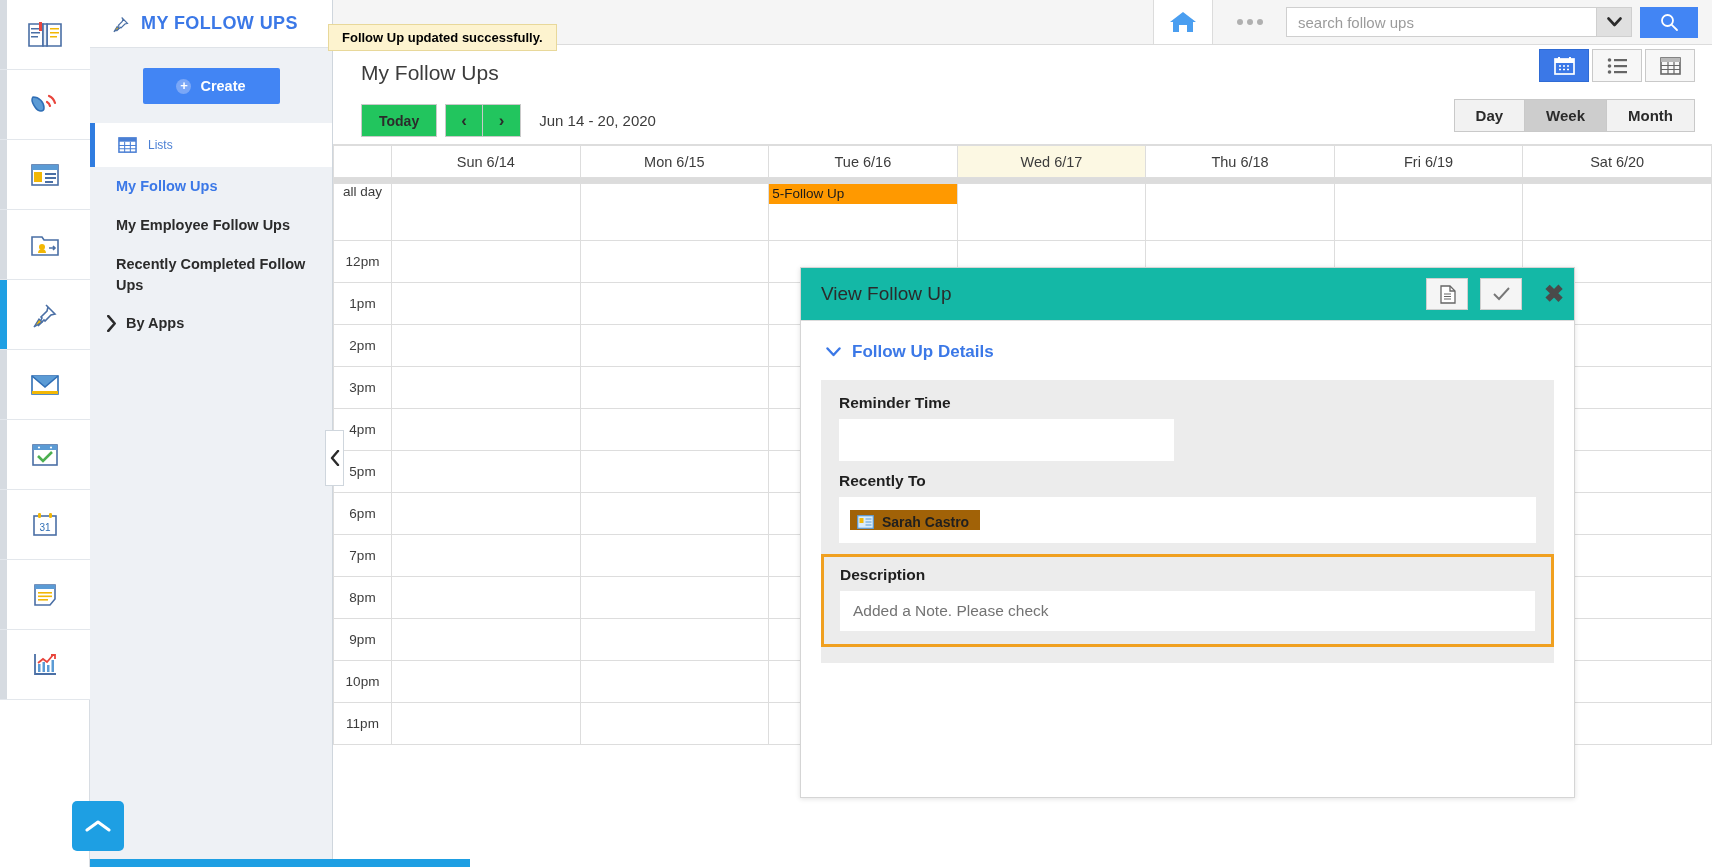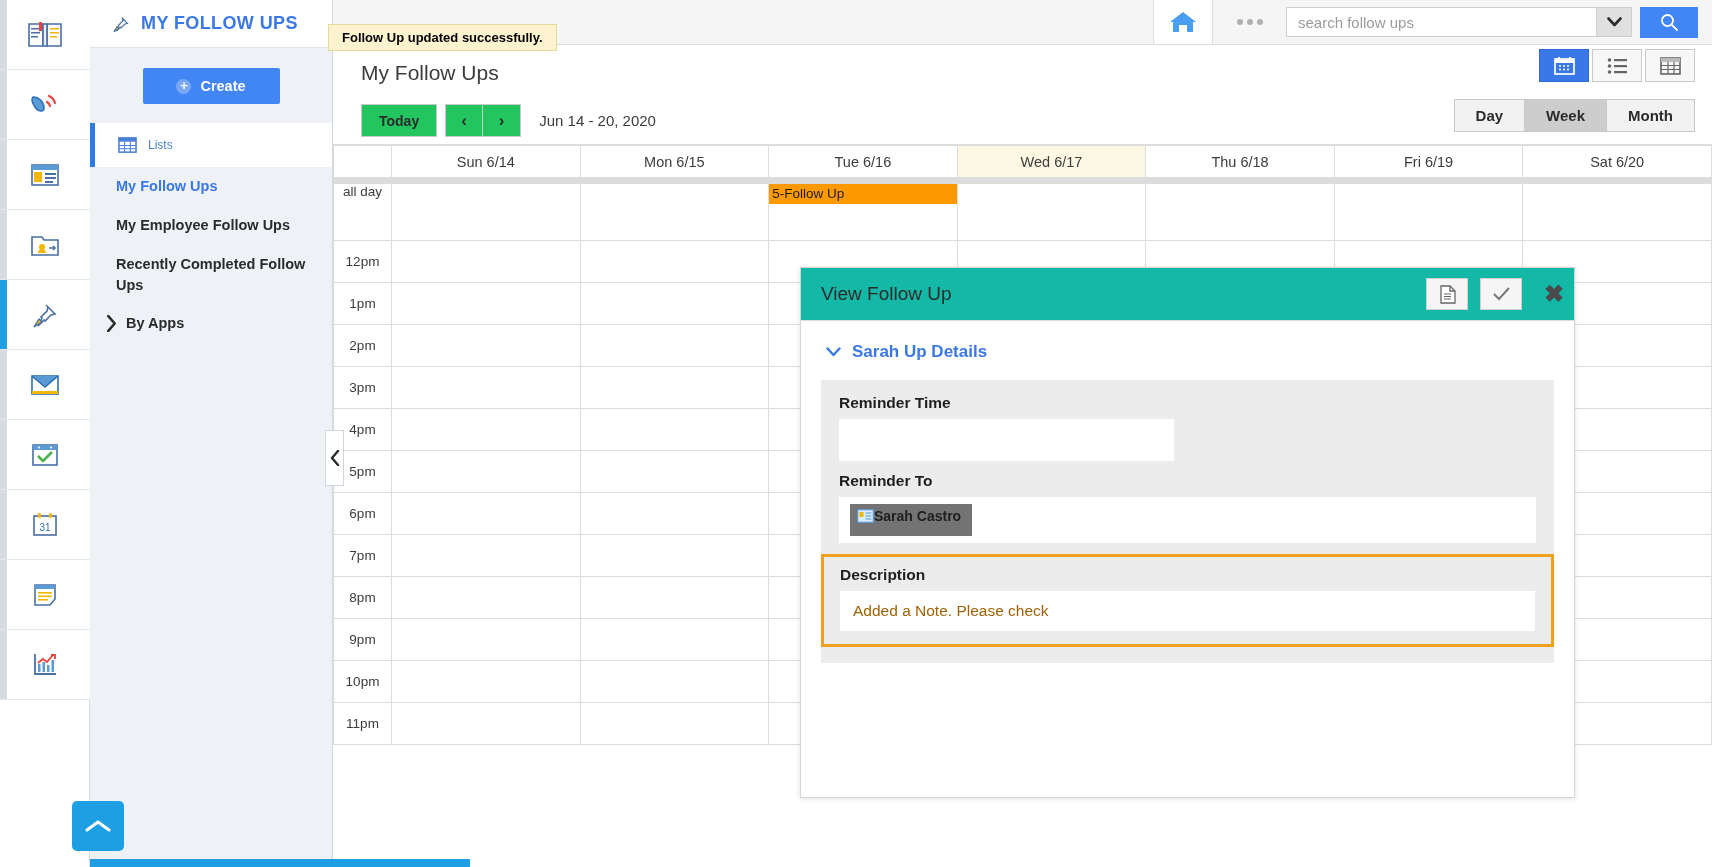--- a/index.html
+++ b/index.html
@@ -213,31 +213,31 @@
   .fld-box {
     background: #fff; height: 38px; display: flex; align-items: center;
     padding: 0 13px; font-size: 15.5px; color: #2b2b2b;
   }
   #app-box { width: 335px; justify-content: space-between; padding-right: 145px; }
   #app-box .link { color: #2b2bdd; cursor: pointer; }
   #date-box { width: 337px; }
   #reminder-box { width: 335px; height: 42px; }
   #assigned-box { width: 100%; height: 46px; padding-left: 11px; }
   .chip {
-    display: inline-flex; align-items: center; gap: 0; background: #737373;
-    padding: 4px 11px 12px 7px; font-size: 14px; font-weight: bold; color: #1f1f1f;
+    display: inline-flex; align-items: center; gap: 8px; background: #a16207;
+    padding: 4px 11px 0 7px; font-size: 14px; font-weight: bold; color: #1f1f1f;
     cursor: pointer;
   }
   #desc-block {
     border: 3px solid #f0a020; background: #ececec; margin: 9px -18px 0 -18px;
     padding: 9px 16px 13px 16px;
   }
   #desc-box {
     background: #fff; height: 40px; display: flex; align-items: center;
-    padding: 0 13px; font-size: 15.5px; color: #a16207;
+    padding: 0 13px; font-size: 15.5px; color: #737373;
   }
 </style>
 </head>
 <body>
 
 <div id="app">
 
   <div id="icon-rail">
     <div class="rail-item">
       <svg width="36" height="30" viewBox="0 0 36 30">
@@ -634,32 +634,32 @@
         </svg>
       </div>
       <div id="panel-close">✖</div>
     </div>
 
     <div id="panel-body">
       <div id="section-head">
         <svg width="15" height="10" viewBox="0 0 15 10">
           <path d="M1.5 1.5L7.5 8l6-6.5" fill="none" stroke="#3b78e7" stroke-width="2.4" stroke-linecap="round" stroke-linejoin="round"></path>
         </svg>
-        <span>Sarah Up Details</span>
+        <span>Follow Up Details</span>
       </div>
 
       <div id="fields">
 
         <div class="fld">
           <div class="fld-label">Reminder Time</div>
           <div class="fld-box" id="reminder-box"></div>
         </div>
 
         <div class="fld">
-          <div class="fld-label">Reminder To</div>
+          <div class="fld-label">Recently To</div>
           <div class="fld-box" id="assigned-box">
             <span class="chip">
               <svg width="17" height="14" viewBox="0 0 17 14">
                 <rect x="0.7" y="0.7" width="15.6" height="12.6" fill="#d9ecfb" stroke="#5b9bd5" stroke-width="1.2"></rect>
                 <rect x="2.5" y="3" width="4" height="5" fill="#f2b705"></rect>
                 <path d="M8.5 4h6M8.5 7h6M8.5 10h6" stroke="#5b9bd5" stroke-width="1.2"></path>
               </svg>
               <span>Sarah Castro</span>
             </span>
           </div>

